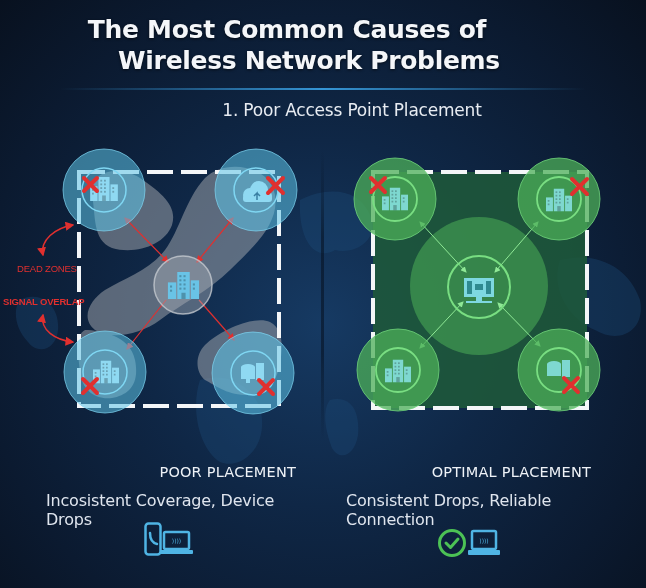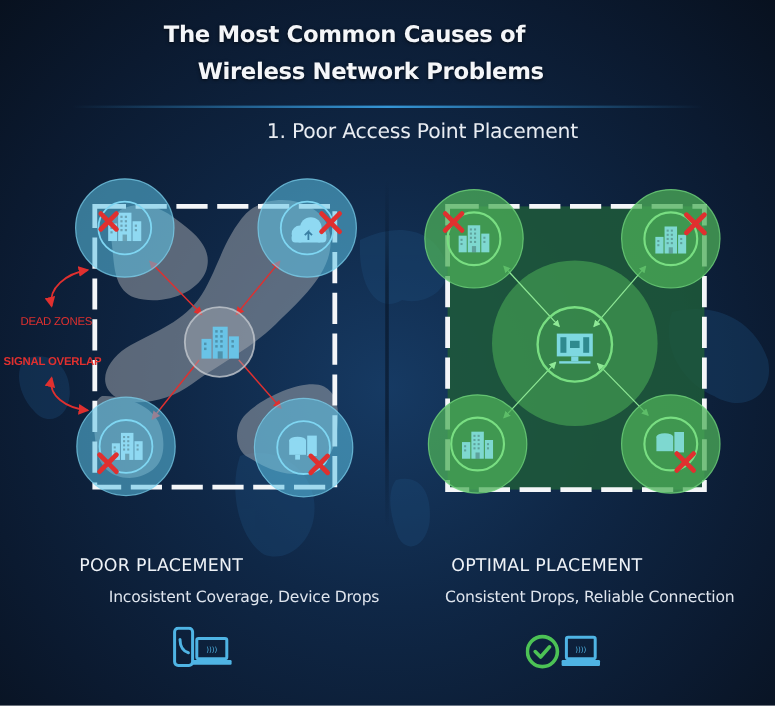--- a/index.html
+++ b/index.html
@@ -7,21 +7,21 @@
     width:646px; height:588px; overflow:hidden; position:relative;
     background: radial-gradient(ellipse at 50% 55%, #163a63 0%, #0f2746 40%, #0b1a30 75%, #08111f 100%);
     font-family: "DejaVu Sans", "Liberation Sans", sans-serif;
     color:#fff;
   }
   .world {
     position:absolute; left:0; top:0; width:646px; height:588px;
   }
   .title {
     position:absolute; left:0; top:14px; width:614px; text-align:center;
-    font-weight:bold; font-size:19px; line-height:31px; letter-spacing:-0.3px;
+    font-weight:bold; font-size:25px; line-height:31px; letter-spacing:-0.3px;
     color:#f4f6f9;
     text-shadow:0 1px 3px rgba(0,0,0,0.6);
   }
   .title .l1 { display:block; position:relative; left:-20px; }
   .title .l2 { display:block; position:relative; left:2px; }
   .rule {
     position:absolute; left:60px; top:88px; width:526px; height:2px;
     background: linear-gradient(90deg, rgba(40,150,230,0) 0%, rgba(60,170,240,0.85) 50%, rgba(40,150,230,0) 100%);
   }
   .subtitle {
@@ -31,24 +31,24 @@
   .divider {
     position:absolute; left:321px; top:150px; width:3px; height:290px;
     background: linear-gradient(180deg, rgba(5,15,30,0) 0%, rgba(5,15,30,0.55) 30%, rgba(5,15,30,0.55) 70%, rgba(5,15,30,0) 100%);
   }
   svg.panel { position:absolute; top:0; left:0; }
   .annot {
     position:absolute; color:#e0302f; font-size:9.5px; letter-spacing:-0.2px;
     font-family:"Liberation Sans", sans-serif;
   }
   .cap-title {
-    position:absolute; text-align:left; font-size:14.5px; color:#eef2f7; letter-spacing:0.2px;
+    position:absolute; text-align:right; font-size:14.5px; color:#eef2f7; letter-spacing:0.2px;
   }
   .cap-sub {
-    position:absolute; text-align:right; font-size:13px; color:#dfe5ee; letter-spacing:-0.2px;
+    position:absolute; text-align:left; font-size:16px; color:#dfe5ee; letter-spacing:-0.2px;
   }
   .device { position:absolute; }
 </style>
 </head>
 <body>
 
 <svg class="world" width="646" height="588" viewBox="0 0 646 588">
   <g fill="#1d4c7a" opacity="0.35">
     <path d="M300 200 C 330 185, 360 190, 370 215 C 380 240, 355 255, 335 250 C 315 262, 298 240, 300 200 Z"></path>
     <path d="M200 380 C 230 370, 260 390, 262 420 C 264 450, 240 470, 220 462 C 200 450, 190 410, 200 380 Z"></path>
@@ -241,21 +241,21 @@
     </g>
   </g>
 </svg>
 
 <div class="annot" style="left:17px; top:263px;">DEAD ZONES</div>
 <div class="annot" style="left:3px; top:296px;font-weight:bold;">SIGNAL OVERLAP</div>
 
 <div class="cap-title" style="left:66px; width:230px; top:464px;">POOR PLACEMENT</div>
 <div class="cap-sub" style="left:46px; width:270px; top:491px;">Incosistent Coverage, Device Drops</div>
 
-<div class="cap-title" style="left:376px; width:230px; top:464px;">OPTIMAL PLACEMENT</div>
+<div class="cap-title" style="left:361px; width:230px; top:464px;">OPTIMAL PLACEMENT</div>
 <div class="cap-sub" style="left:346px; width:266px; top:491px;">Consistent Drops, Reliable Connection</div>
 
 <svg class="device" style="left:144px; top:522px;" width="52" height="36" viewBox="0 0 52 36">
   <g>
     <rect x="1.5" y="1.5" width="15" height="31" rx="3" fill="none" stroke="#4fb4e4" stroke-width="2.5"></rect>
     <path d="M6 11 C 6 17, 9 21, 13 22" stroke="#4fb4e4" stroke-width="2.5" fill="none" stroke-linecap="round"></path>
   </g>
   <g>
     <rect x="20" y="10" width="25" height="17" rx="1.5" fill="none" stroke="#4fb4e4" stroke-width="2.5"></rect>
     <rect x="16" y="28" width="33" height="4" rx="1" fill="#4fb4e4"></rect>

